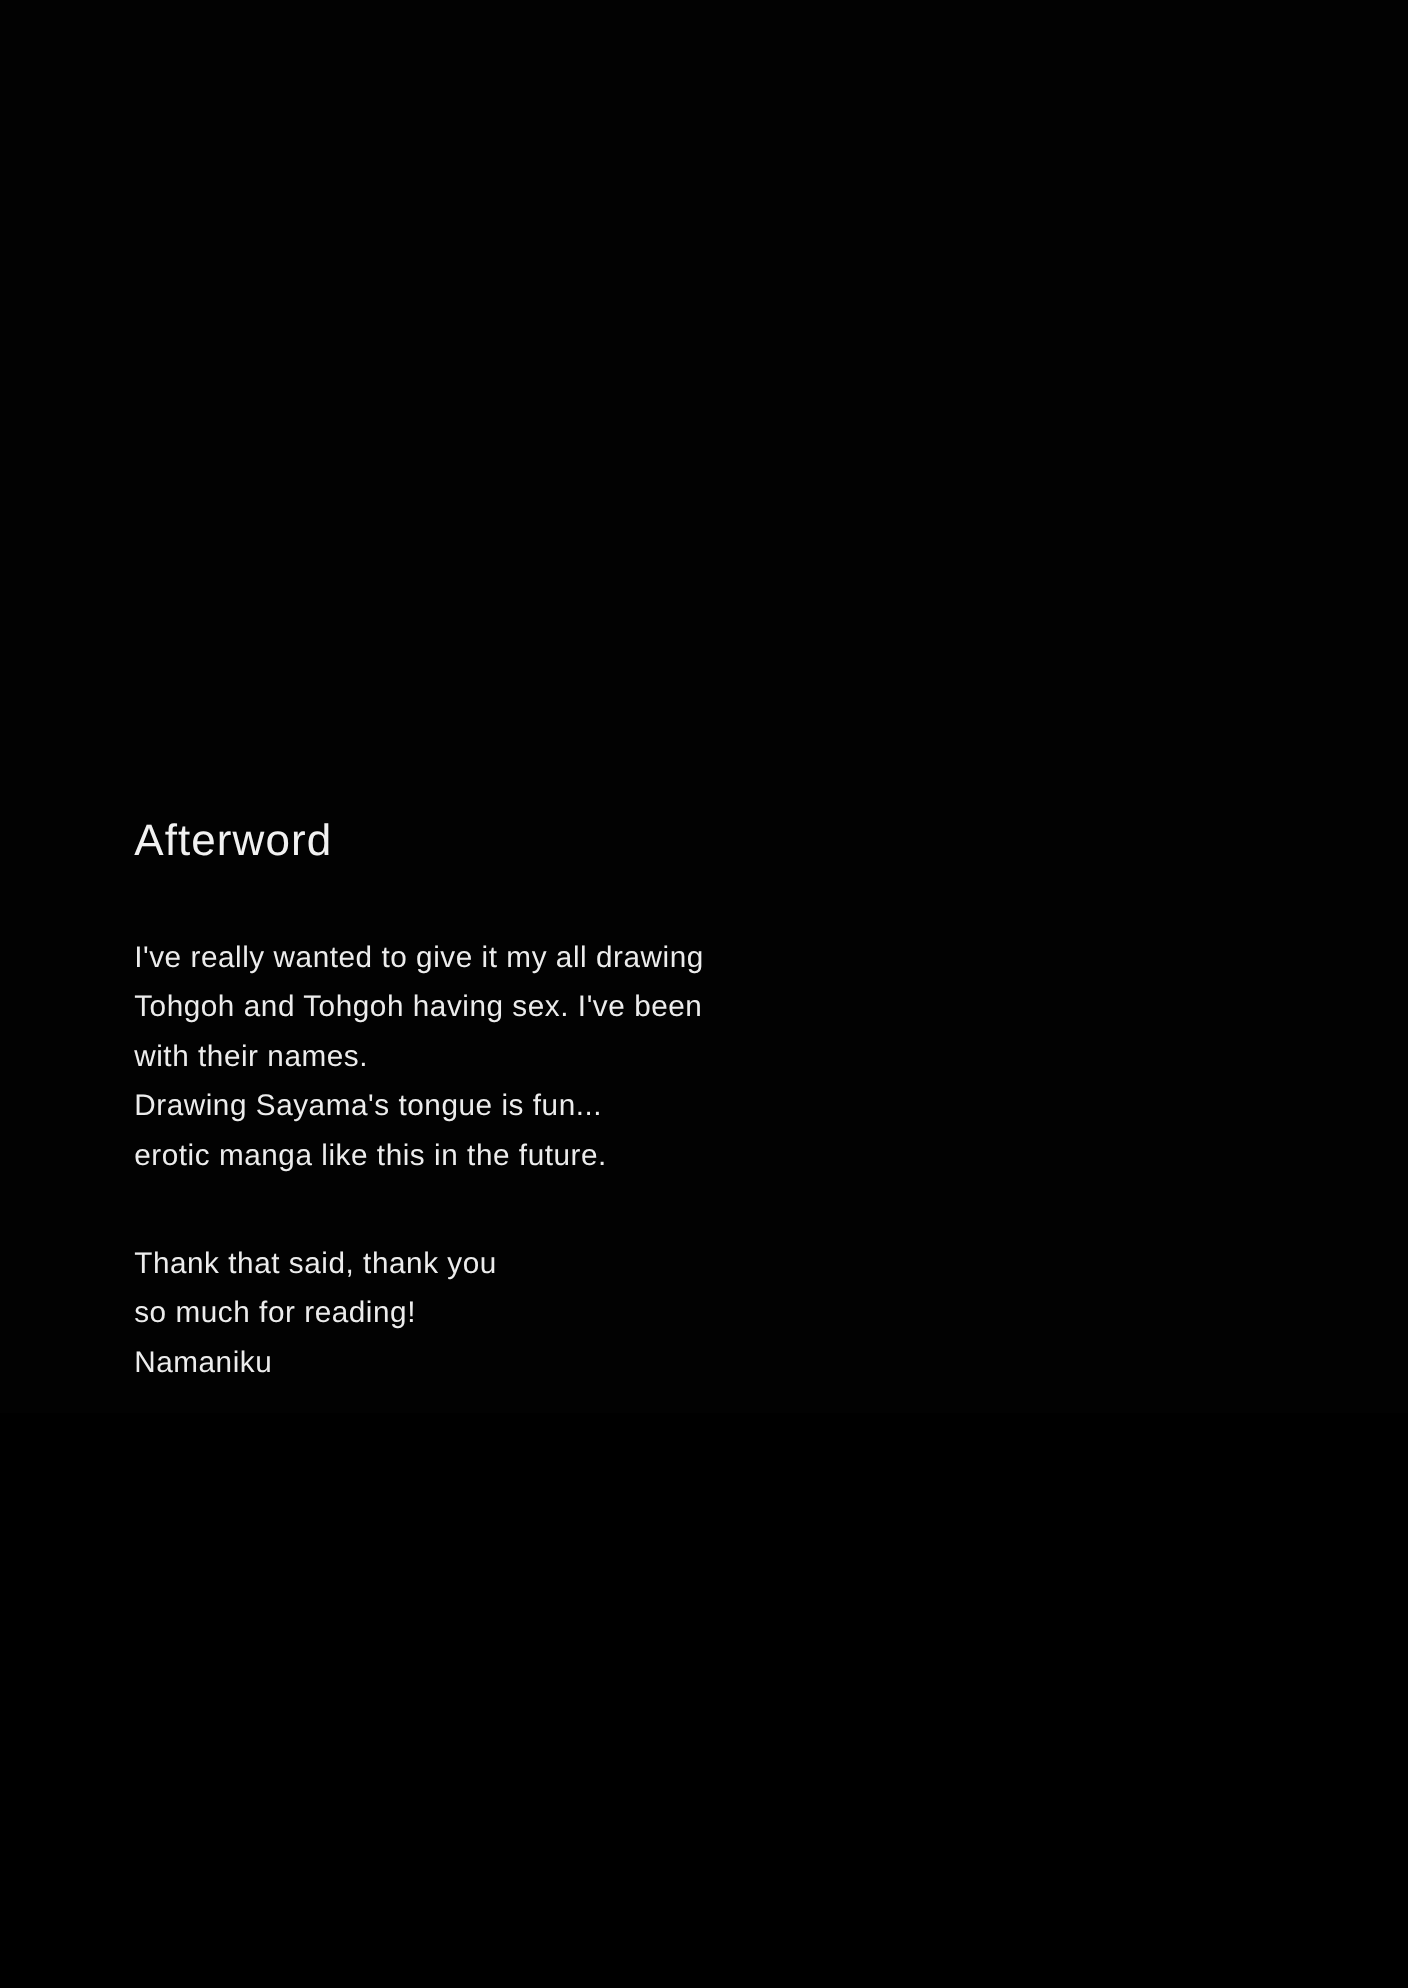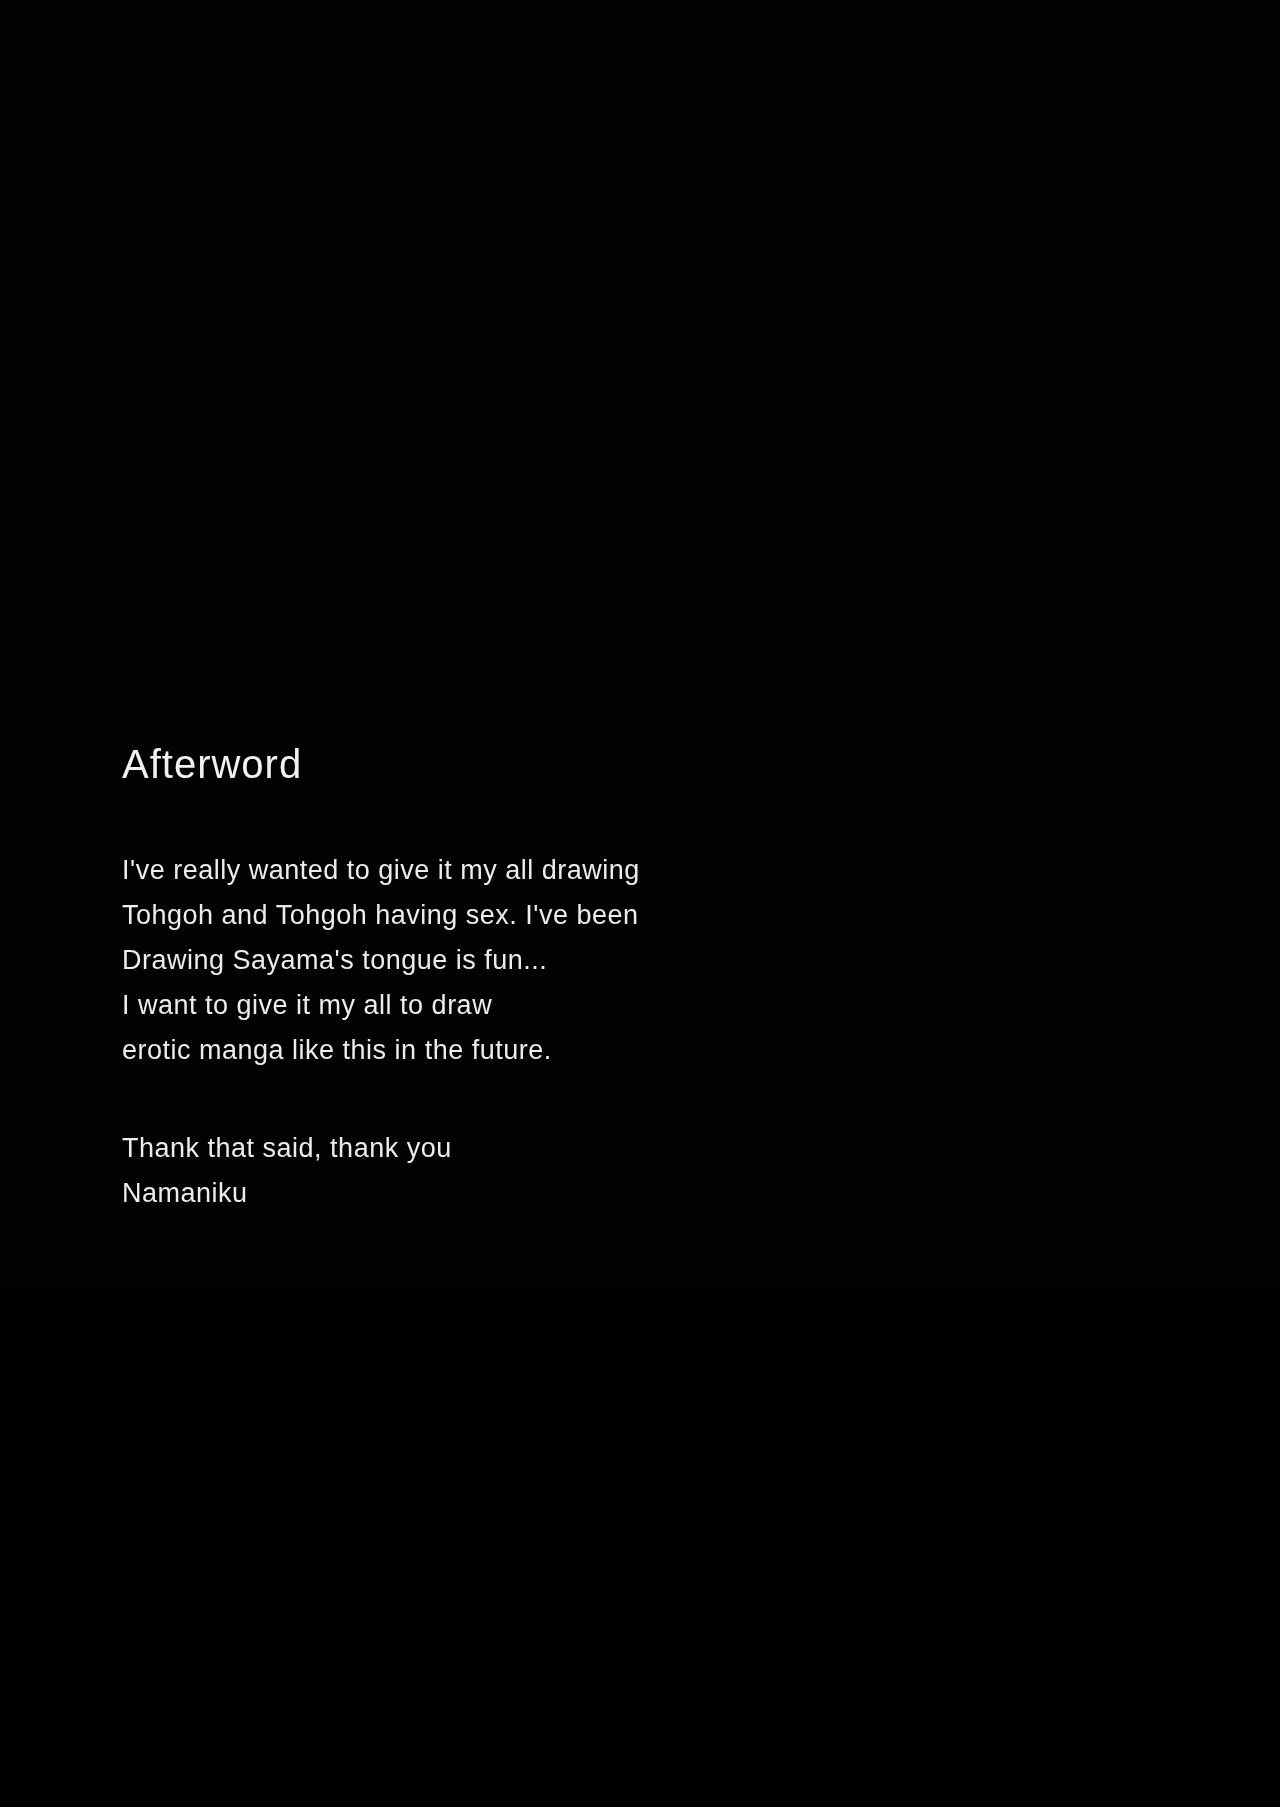--- a/index.html
+++ b/index.html
@@ -58,25 +58,26 @@
 
 <div class="page">
   <div class="content">
 
     <h1 class="heading">Afterword</h1>
 
 
     <div class="para">
       <div class="line">I've really wanted to give it my all drawing</div>
       <div class="line">Tohgoh and Tohgoh having sex. I've been</div>
+      <div class="line">with their names.</div>
       <div class="line">Drawing Sayama's tongue is fun...</div>
-      <div class="line">I want to give it my all to draw</div>
       <div class="line">erotic manga like this in the future.</div>
     </div>
 
     <div class="para">
       <div class="line">Thank that said, thank you</div>
+      <div class="line">so much for reading!</div>
     </div>
 
     <div class="signature">Namaniku</div>
 
   </div>
 </div>
 
 </body></html>

